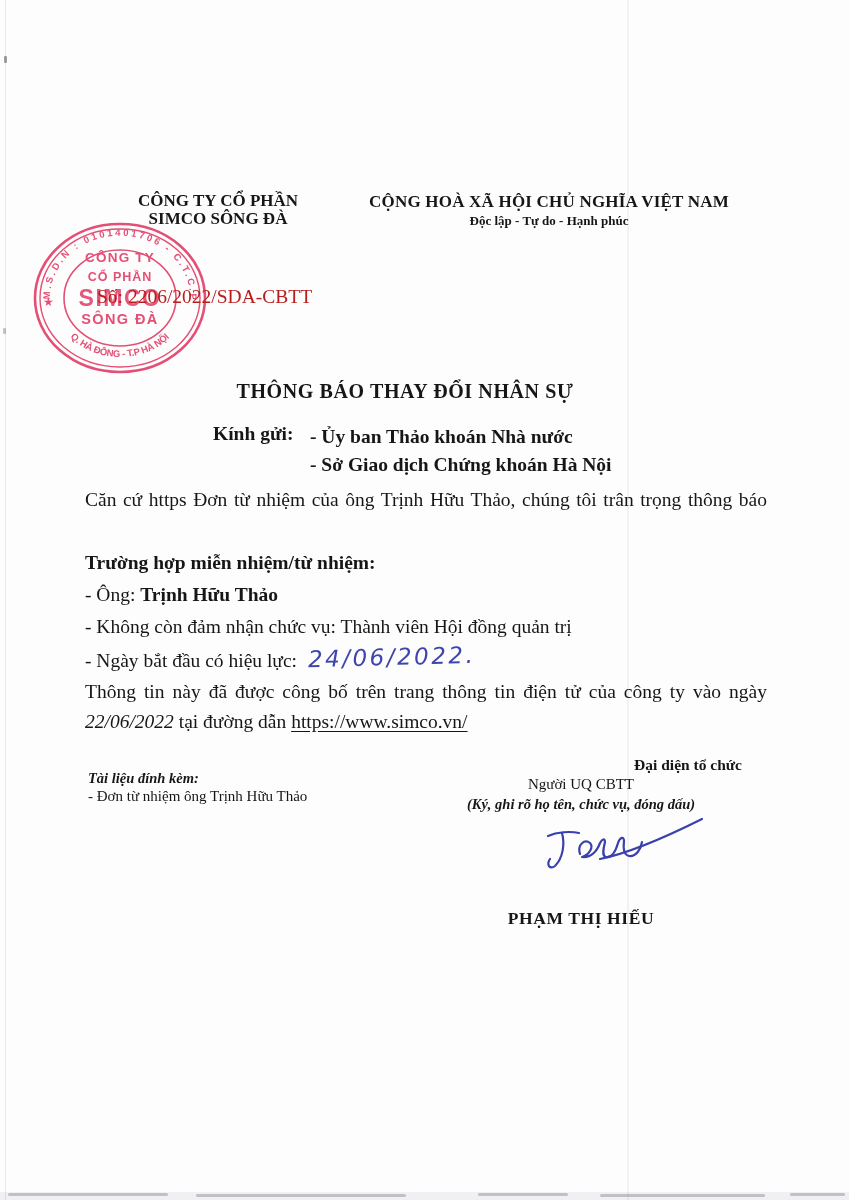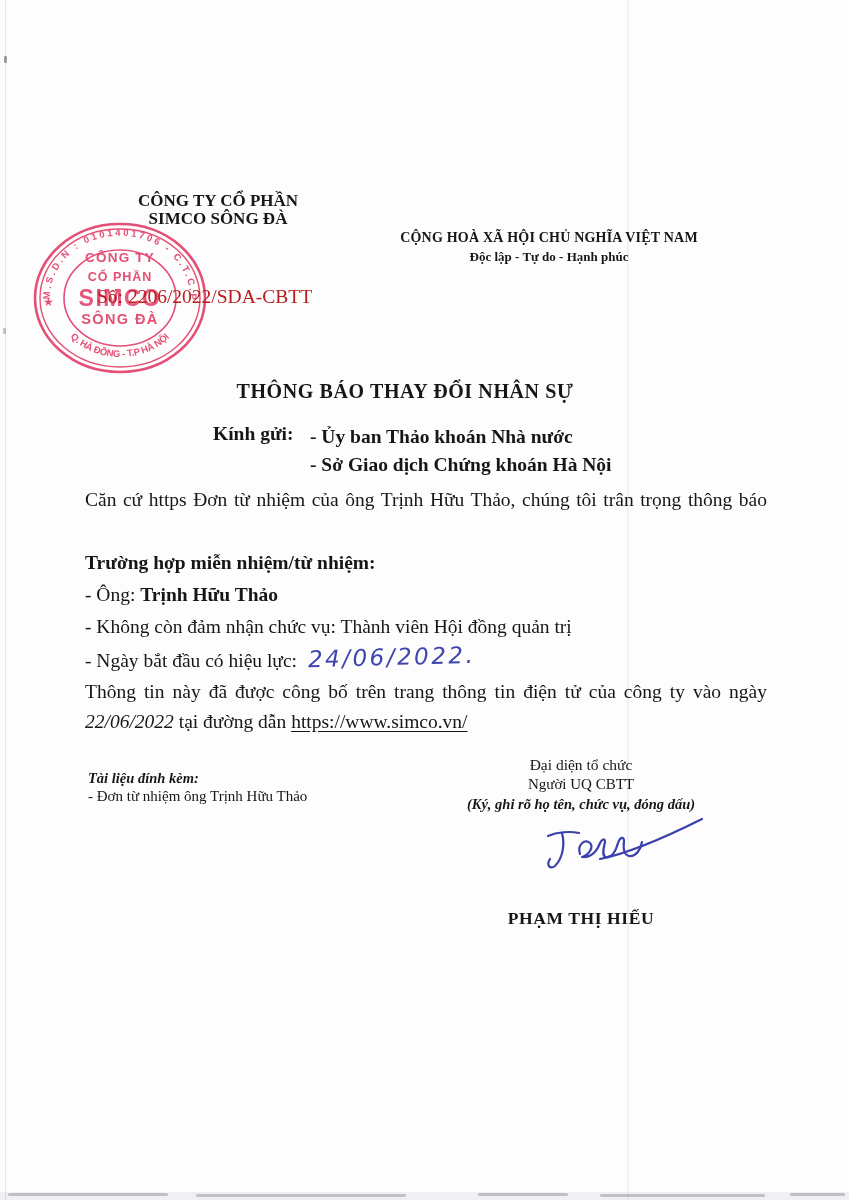--- a/index.html
+++ b/index.html
@@ -17,21 +17,21 @@
   .bottom-band{position:absolute; left:0; top:1192px; width:849px; height:8px;
     background:rgba(150,152,162,0.12);}
   .bottom-dash{position:absolute; top:1193px; height:3px;
     background:rgba(112,116,128,0.38); border-radius:2px;}
 
   
   .hdr-left{position:absolute; left:112px; top:192px; width:212px;
     text-align:center; font-weight:bold; font-size:17px; line-height:18px;}
   .hdr-right{position:absolute; left:368px; top:192px; width:362px;
     text-align:center; font-weight:bold;}
-  .hdr-right .l1{font-size:14px; line-height:19px; letter-spacing:0.2px;margin-top:36px;}
+  .hdr-right .l1{font-size:17px; line-height:19px; letter-spacing:0.2px;}
   .hdr-right .l2{font-size:13px; line-height:20px;}
 
   .ref-number{position:absolute; left:97px; top:286px; font-size:19.5px; z-index:6; color:#b91c1c;}
   .place-date{position:absolute; left:462px; top:287px; font-size:20px;
     font-style:italic; letter-spacing:0.2px;}
 
   
   .stamp{position:absolute; left:31px; top:220px; width:178px; height:156px; z-index:3; opacity:0.93;}
 
   
@@ -55,21 +55,21 @@
     font-size:23px; letter-spacing:2.5px; color:#3f45ad;
     display:inline-block; transform:rotate(-1.5deg); position:relative; top:-2px; margin-left:6px;
   }
   .link-underline{text-decoration:underline; text-underline-offset:3px;}
 
   
   .attachments{position:absolute; left:88px; top:754px; font-size:14.5px;margin-top:16px;}
   .attachments .a-label{font-weight:bold; font-style:italic; font-size:14.5px; line-height:17px;}
   .attachments .a-item{font-size:15px; line-height:19px;text-align:center;}
   .rep-block{position:absolute; left:420px; top:755px; width:322px; text-align:center;}
-  .rep-title{font-weight:normal; font-size:15.5px; line-height:20px;}
+  .rep-title{font-weight:bold; font-size:15.5px; line-height:20px;text-align:right;}
   .rep-role{font-size:15px; line-height:19px;}
   .rep-note{font-style:italic; font-size:14.5px; line-height:20px;font-weight:bold;}
   .signature{position:absolute; left:535px; top:810px; width:180px; height:75px;}
   .signer-name{position:absolute; left:420px; top:908px; width:322px; text-align:center;
     font-weight:bold; font-size:17.5px; letter-spacing:0.6px;}
 </style>
 </head>
 <body>
 
 <div class="page">

